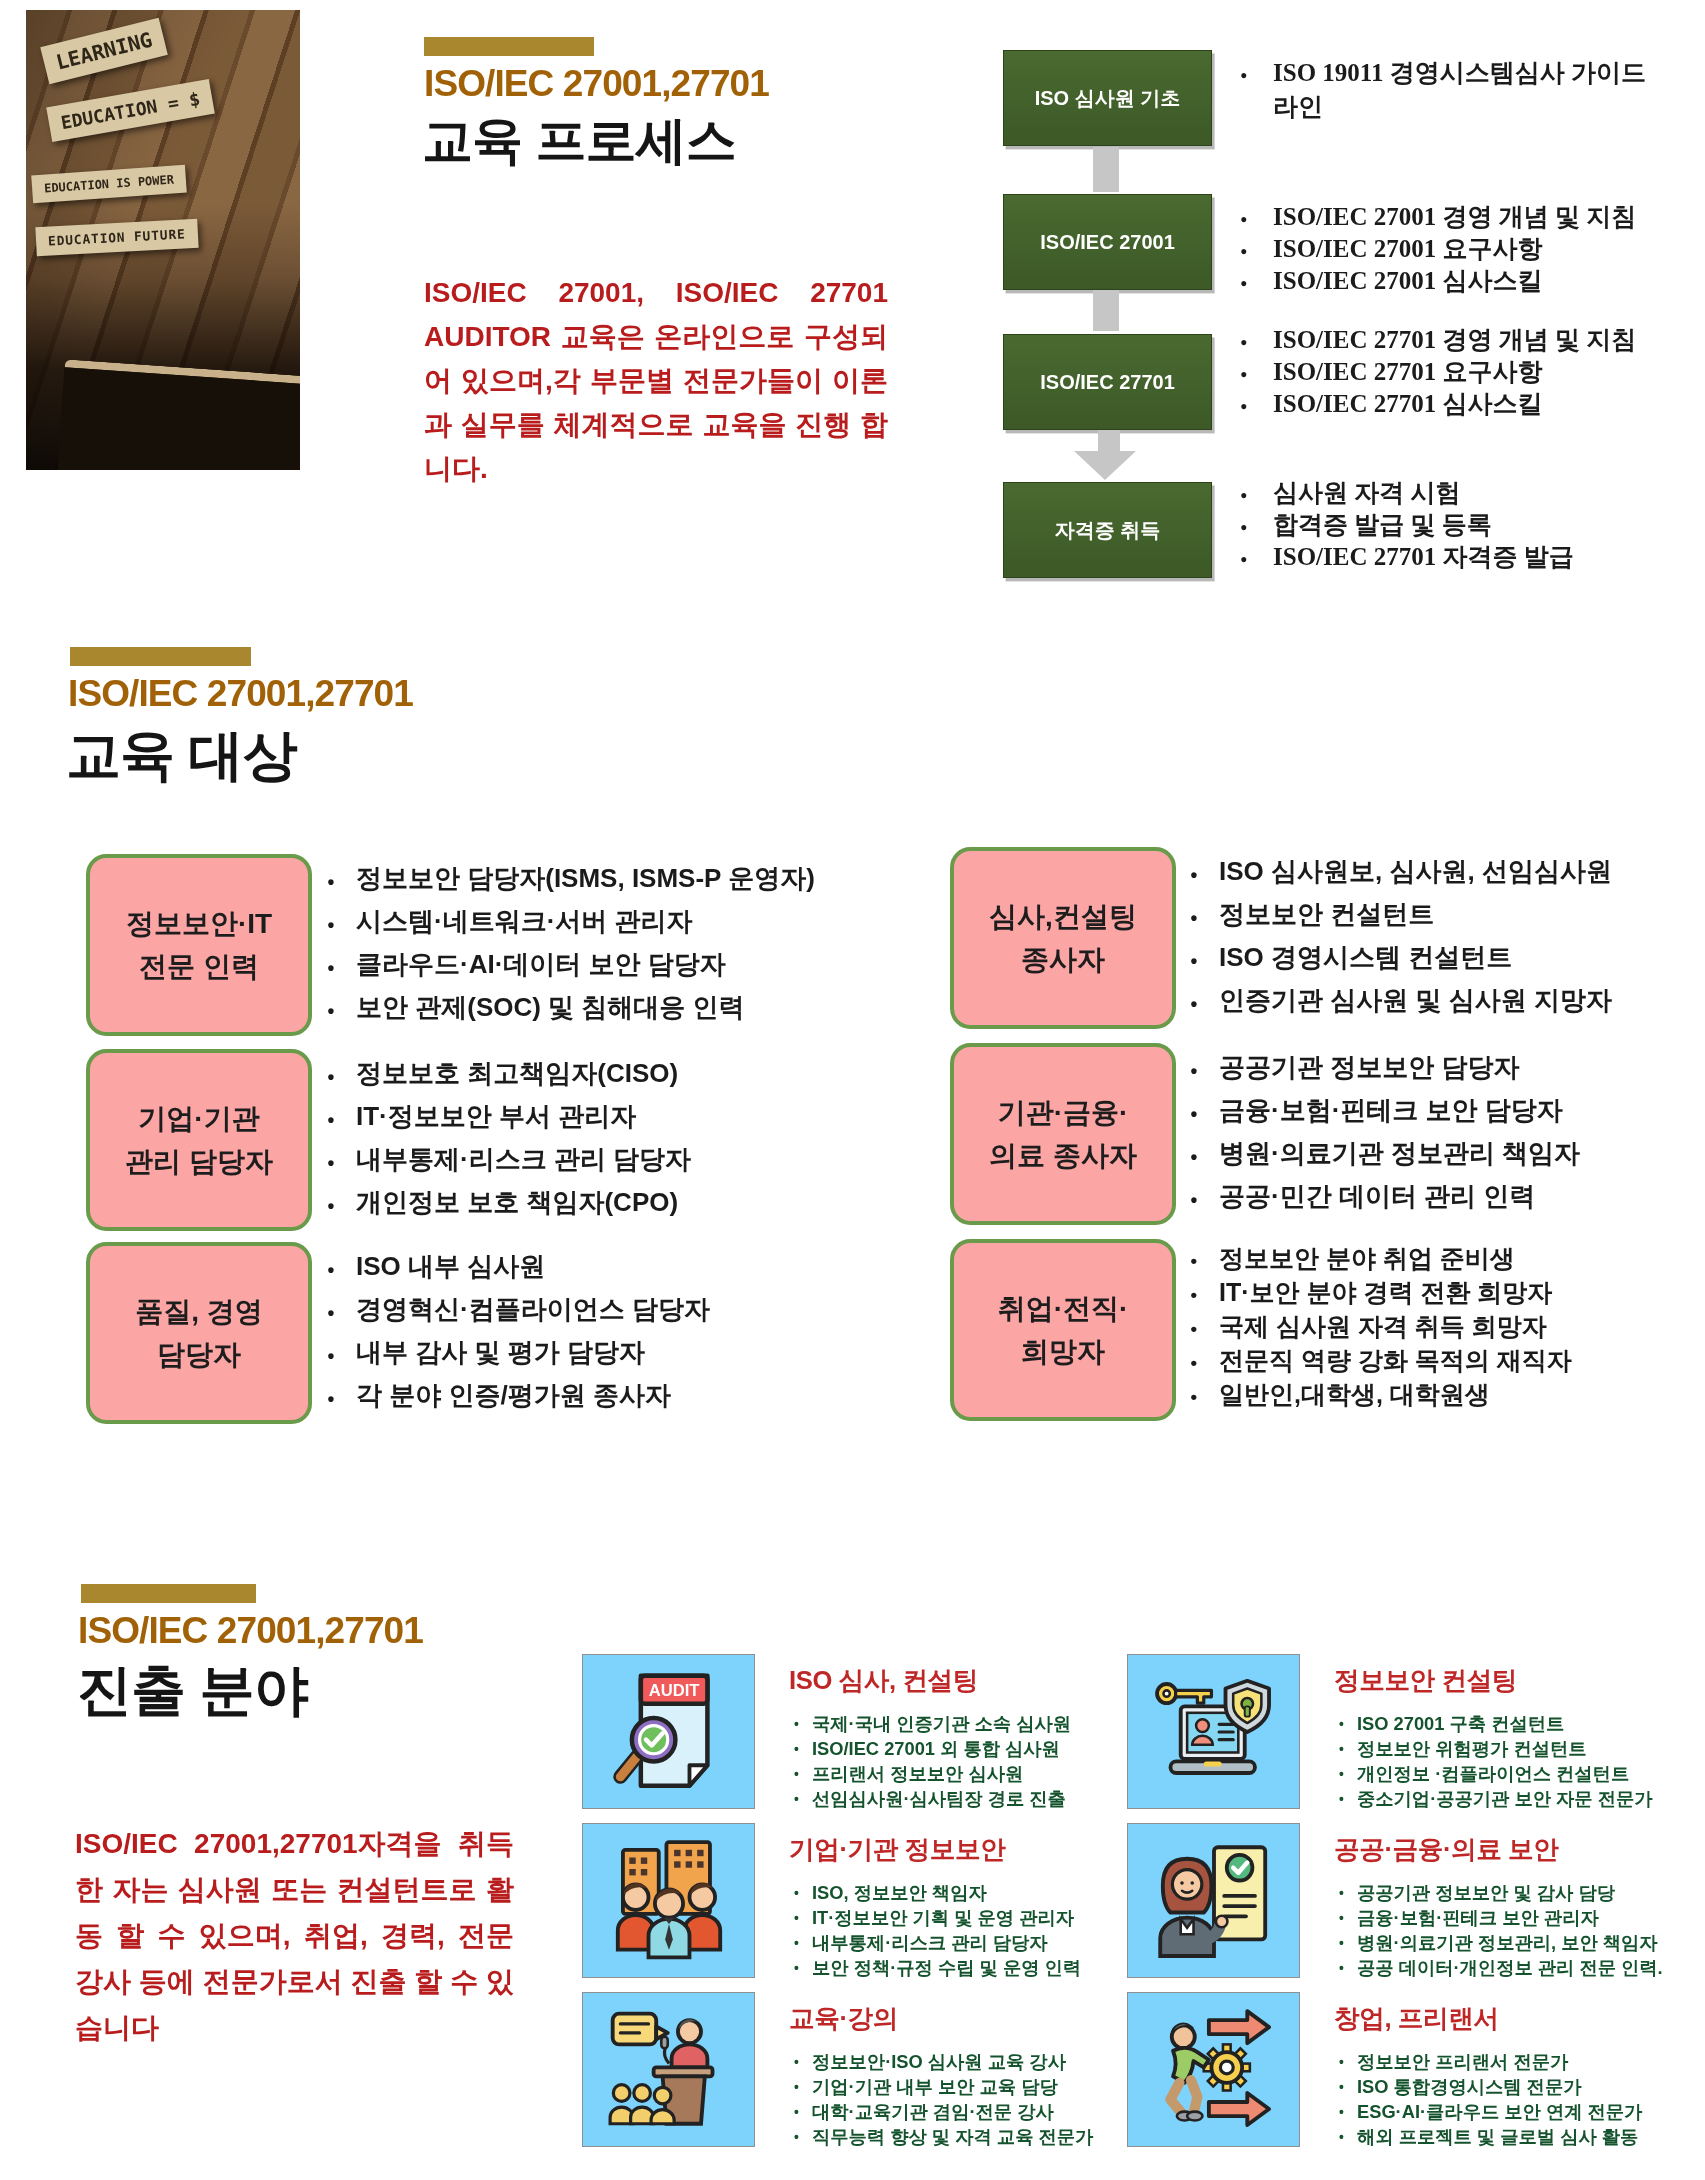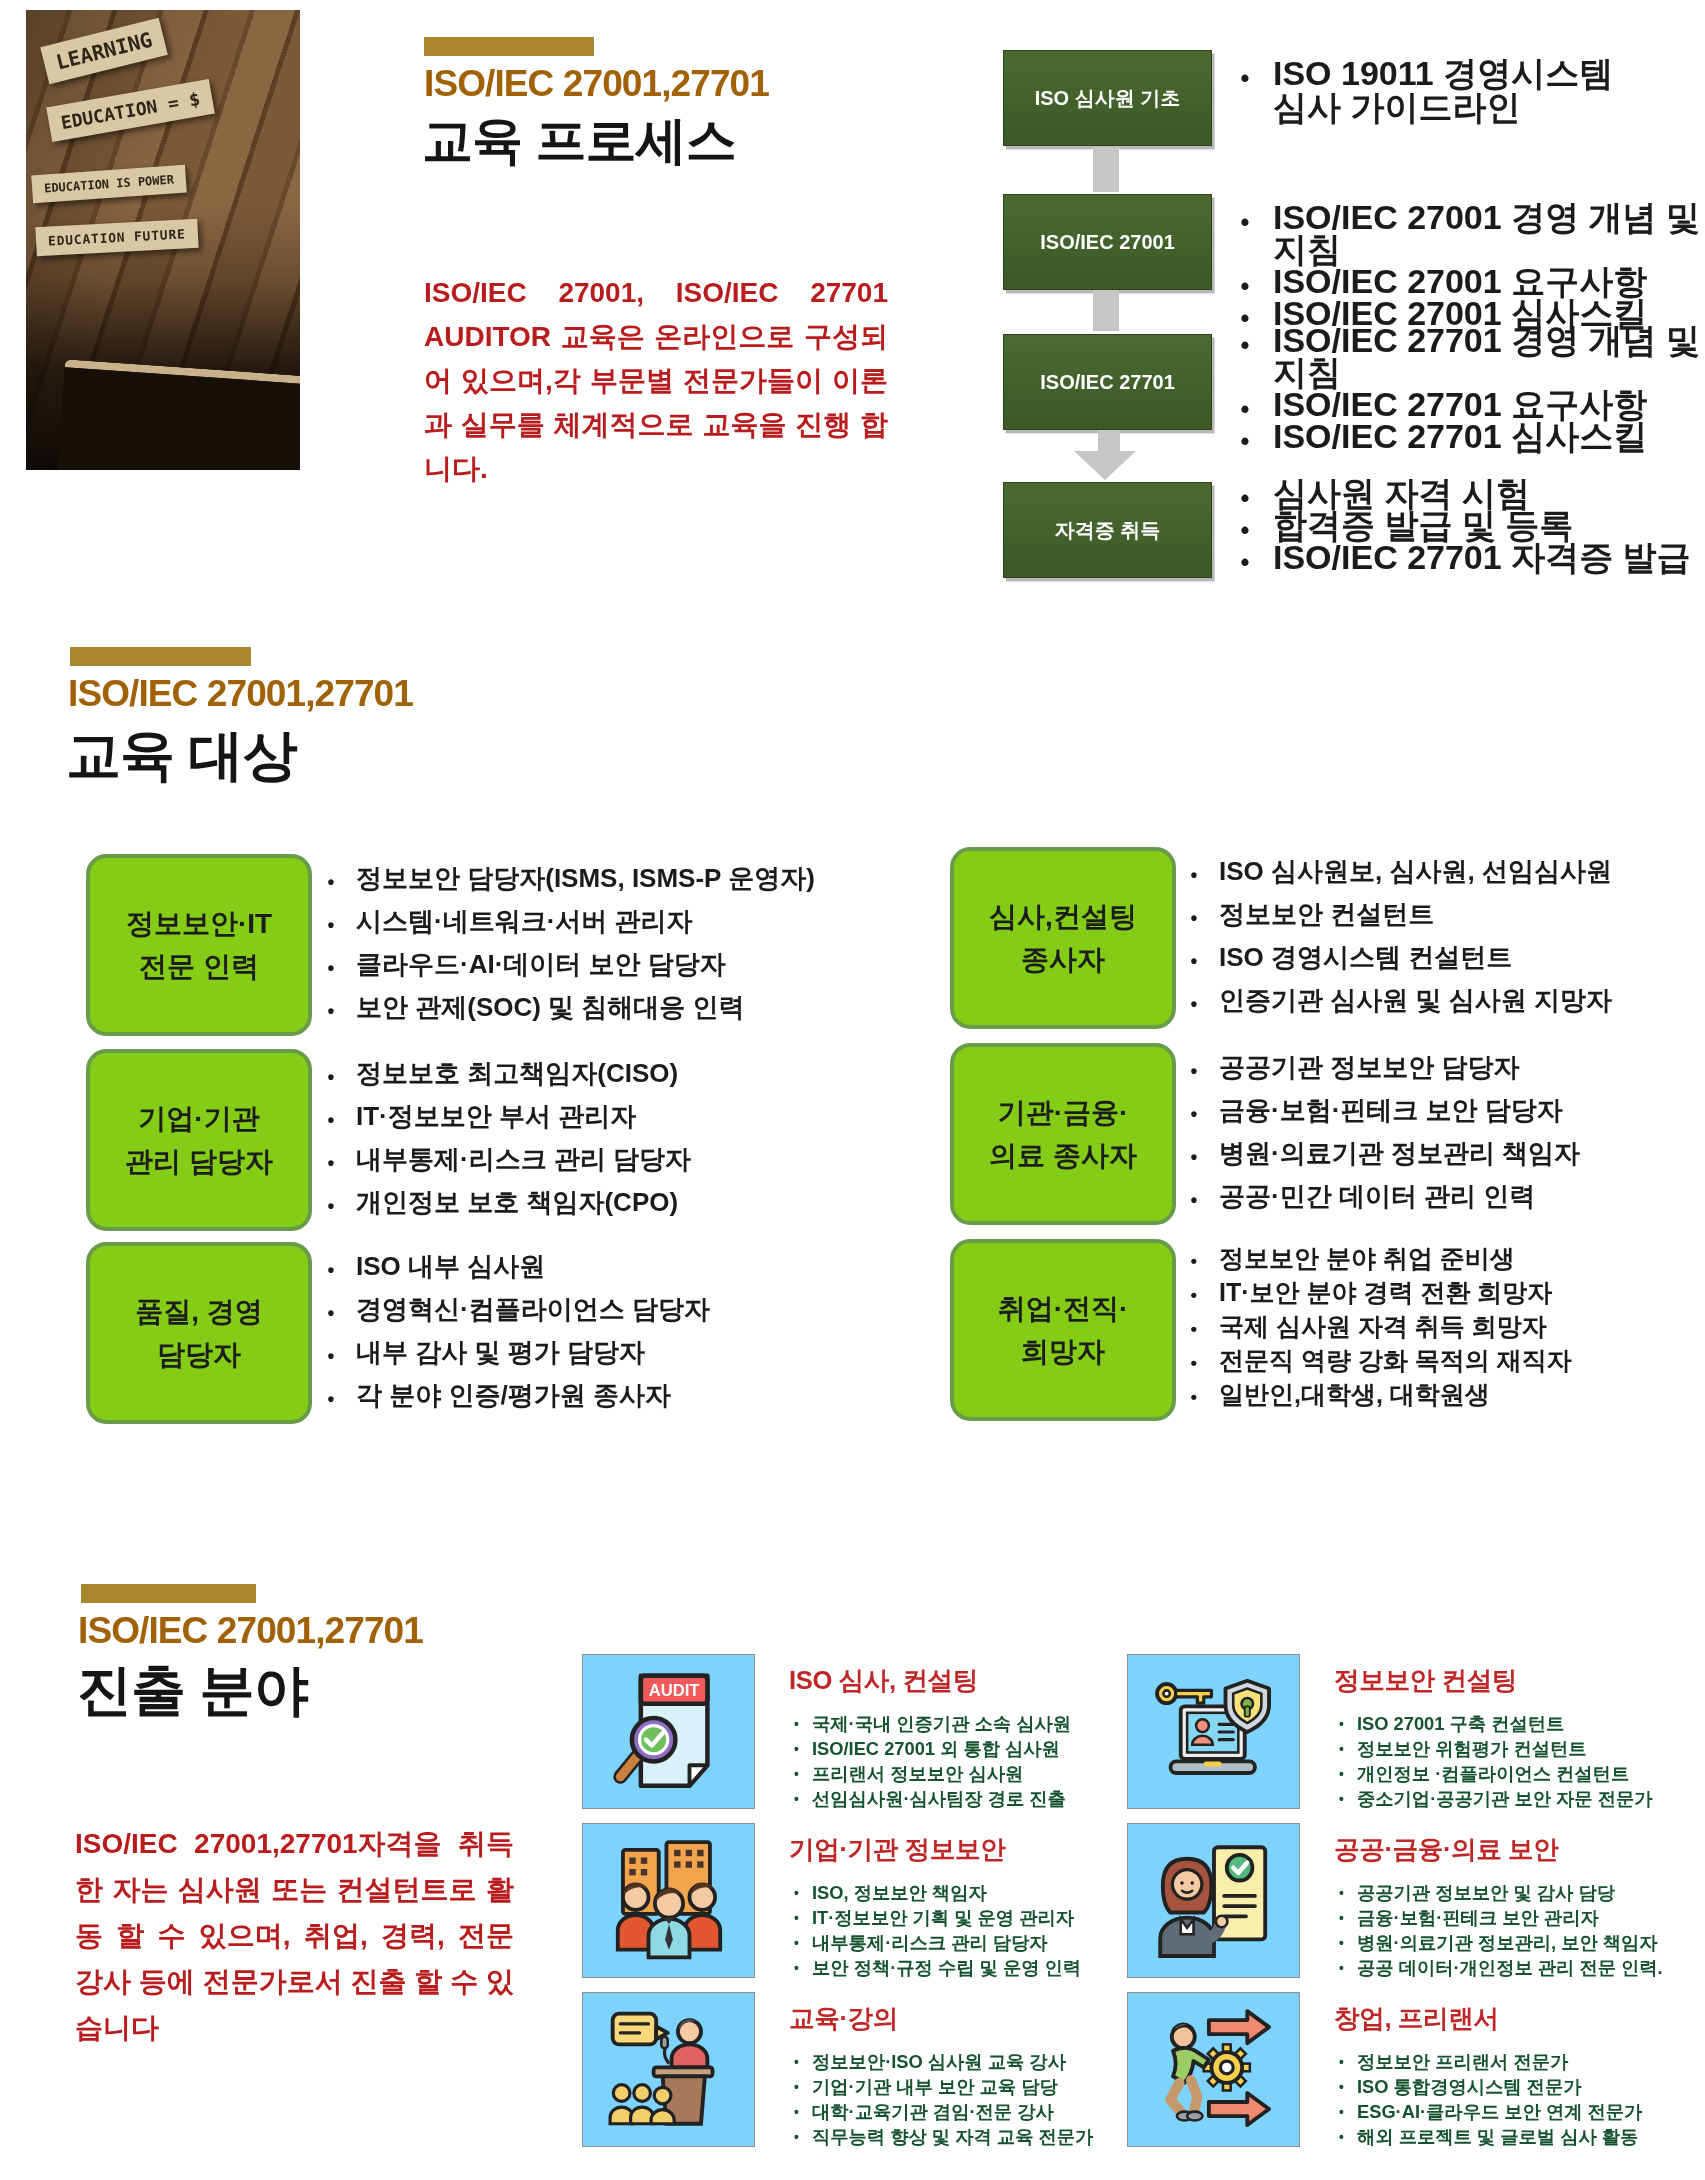--- a/index.html
+++ b/index.html
@@ -33,25 +33,25 @@
       background:linear-gradient(#4a6a31,#3c5926);border:1.7px solid #2c431c;box-shadow:2.6px 3.4px 0 rgba(0,0,0,.28);}
   .step-box span{color:#fff;font-size:20px;font-weight:700;text-align:center;}
   .connector{position:absolute;background:#c6c6c6;}
   .arrow-head{position:absolute;width:0;height:0;border-left:31.5px solid transparent;border-right:31.5px solid transparent;border-top:29px solid #c6c6c6;}
 
   ul.blist{list-style:none;margin:0;padding:0;position:absolute;}
   ul.blist li{position:relative;font-weight:700;color:#1b1b1b;}
   ul.blist li::before{content:"•";position:absolute;left:3.4px;font-size:.75em;top:.18em;}
 
   ul.step-list{left:1237px;width:464px;}
-  ul.step-list li{font-size:34px;line-height:32px;padding-left:36px;}
+  ul.step-list li{font-size:25px;line-height:32px;padding-left:36px;font-family:Liberation Serif, serif;}
   ul.step-list.wide li{line-height:34px;}
 
   
-  .aud-box{position:absolute;width:218px;height:174px;border:4.3px solid #699b4b;border-radius:20.4px;background:#84cc16;
+  .aud-box{position:absolute;width:218px;height:174px;border:4.3px solid #699b4b;border-radius:20.4px;background:#fca5a5;
       display:flex;align-items:center;justify-content:center;}
   .aud-box span{font-size:28px;font-weight:700;color:#1d1d1d;text-align:center;white-space:pre-line;line-height:1.55;}
   ul.aud-list{width:588px;}
   ul.aud-list li{font-size:26px;line-height:43px;padding-left:32px;}
   ul.aud-list.tight li{line-height:34px;font-size:25px;}
 
   
   .field-item{position:absolute;width:545px;height:155px;}
   .icon-box{position:absolute;left:0;top:0;width:171px;height:153px;border:1.7px solid #8f8f8f;background:#7dd3fc;
       display:flex;align-items:center;justify-content:center;}

